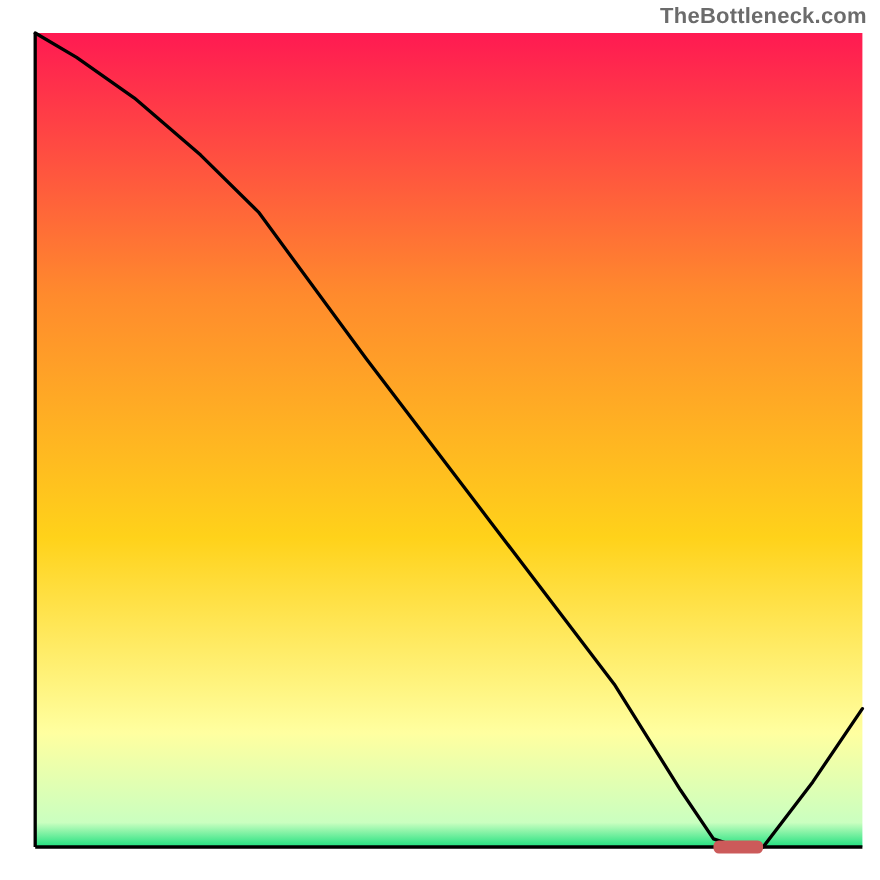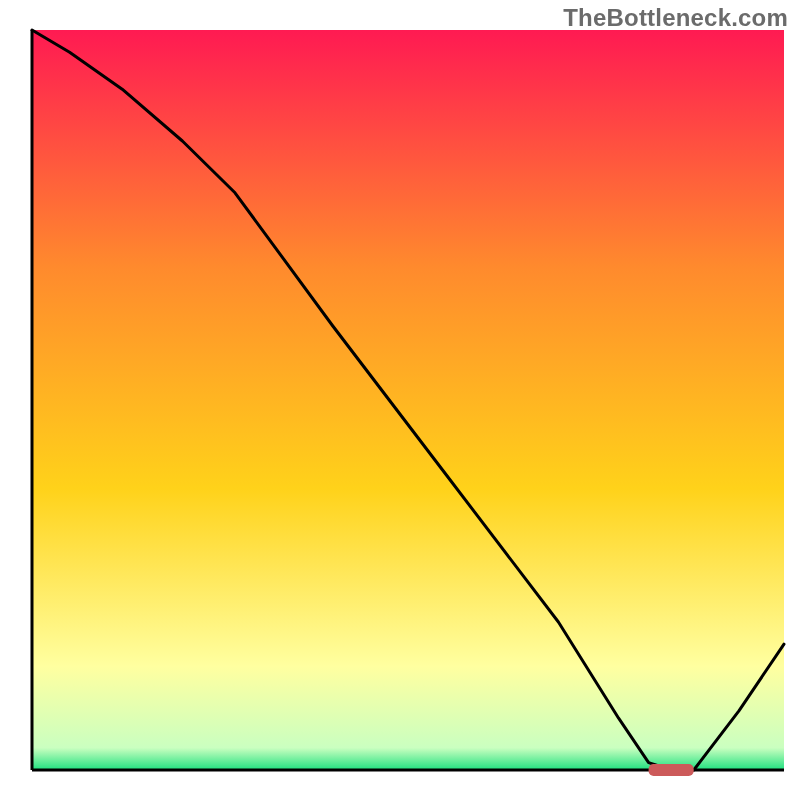--- a/index.html
+++ b/index.html
@@ -13,21 +13,21 @@
   .frame {
     position: relative;
     width: 800px;
     height: 800px;
   }
   .watermark {
     position: absolute;
     top: 4px;
     right: 12px;
     font-family: Arial, Helvetica, sans-serif;
-    font-size: 24px;
+    font-size: 20px;
     font-weight: bold;
     color: #6b6b6b;
     z-index: 10;
     letter-spacing: 0.2px;
   }
   svg.plot {
     position: absolute;
     left: 0;
     top: 0;
     width: 800px;

